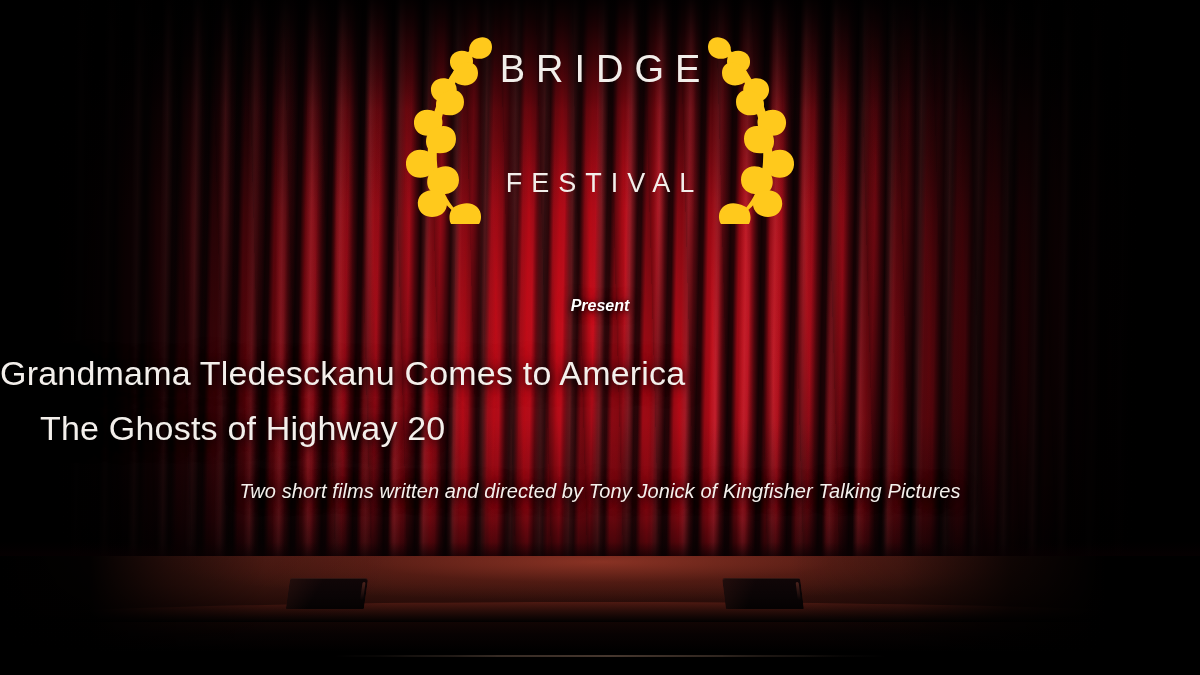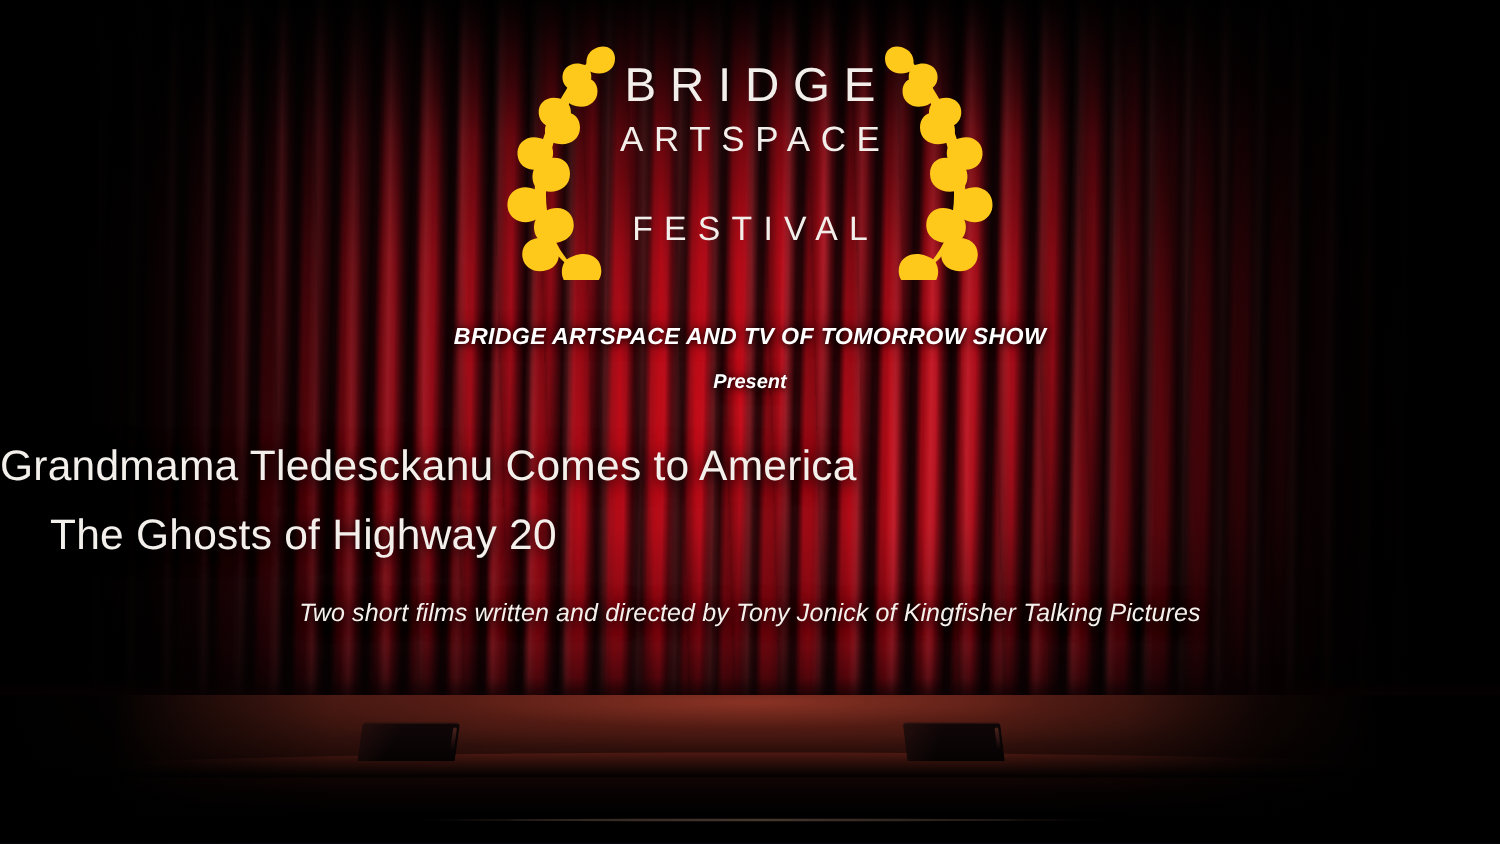--- a/index.html
+++ b/index.html
@@ -10,21 +10,21 @@
   }
   body {
     font-family: "Liberation Sans", sans-serif;
   }
 
   #stage-slide {
     position: relative;
     width: 1200px;
     height: 675px;
     overflow: hidden;
-    background: #0f172a;
+    background: #4c1d95;
   }
 
   
   .curtain-wrap {
     position: absolute;
     left: 0; top: 0;
     width: 1200px;
     height: 568px;
     overflow: hidden;
   }
@@ -368,25 +368,23 @@
           </g>
           <g>
             <path d="M52 172 c 14 -7, 26 0, 25 12 c -1 12 -15 15 -26 10 c -8 -4 -7 -19 1 -22 Z"></path>
             <path d="M62 186 c -11 -1 -18 8 -14 17 c 4 8 16 8 22 1 c 5 -7 0 -17 -8 -18 Z"></path>
           </g>
         </g>
       </svg>
     </div>
 
     <div class="wordmark" id="wm-bridge">BRIDGE</div>
-    <div class="wordmark" id="wm-artspace">ARTSPACE</div>
     <div class="wordmark" id="wm-festival">FESTIVAL</div>
   </div>
 
-  <div id="presenter-line">BRIDGE ARTSPACE AND TV OF TOMORROW SHOW</div>
   <div id="present-word">Present</div>
 
   <div class="film-title" id="film-title-1">Grandmama Tledesckanu Comes to America</div>
   <div class="film-title" id="film-title-2">The Ghosts of Highway 20</div>
 
   <div id="credit-line">Two short films written and directed by Tony Jonick of Kingfisher Talking Pictures</div>
 
 </div>
 
 </body></html>

